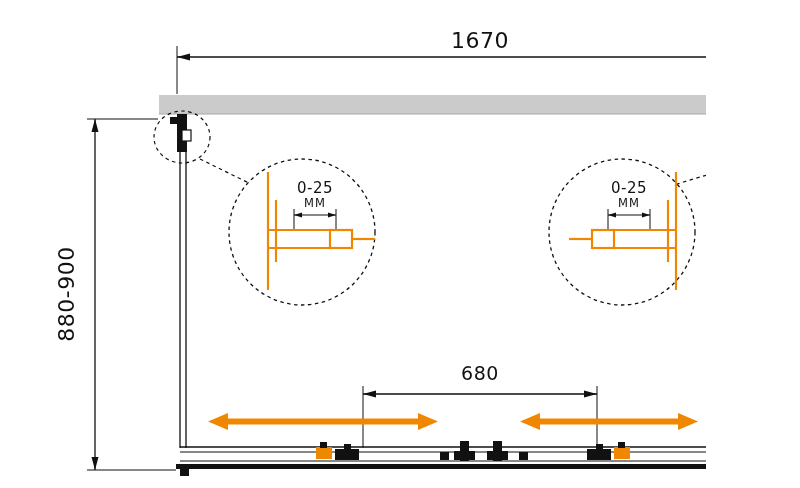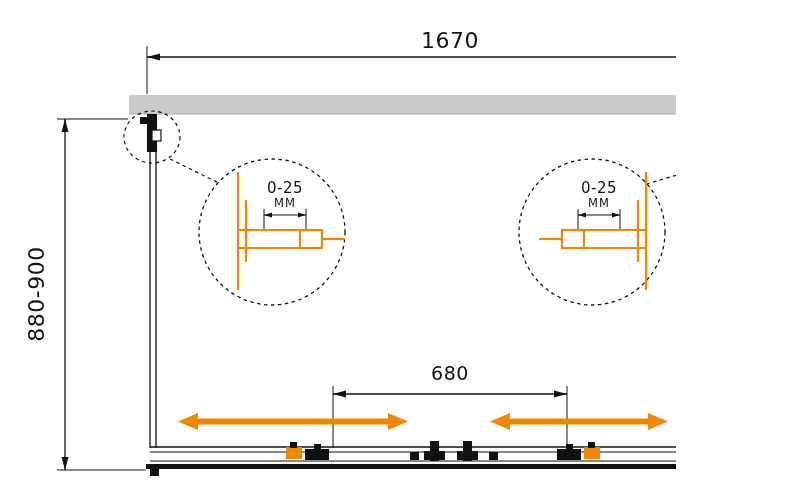--- a/index.html
+++ b/index.html
@@ -1,16 +1,16 @@
 <!DOCTYPE html>
 <html><head>
 <meta charset="utf-8">
 <style>
   html,body{margin:0;padding:0;background:#fff;}
-  .stage{position:relative;width:676px;height:488px;background:#fff;overflow:hidden;}
+  .stage{position:relative;width:676px;height:488px;background:#fff;overflow:hidden;margin-left:30px;}
   svg{display:block;}
   text{font-family:"DejaVu Sans","Liberation Sans",sans-serif;fill:#111;}
   .dim-lg{font-size:22px;letter-spacing:0.5px;}
   .dim-md{font-size:19px;letter-spacing:0.5px;}
   .dim-sm{font-size:15px;letter-spacing:0.5px;}
   .dim-unit{font-size:11.5px;letter-spacing:1px;}
   .thin{stroke:#111;stroke-width:1;fill:none;}
   .med{stroke:#111;stroke-width:1.3;fill:none;}
   .dash{stroke:#111;stroke-width:1.2;fill:none;stroke-dasharray:3.5 3.5;}
   .orange-ln{stroke:#EF8700;stroke-width:2.2;fill:none;}

